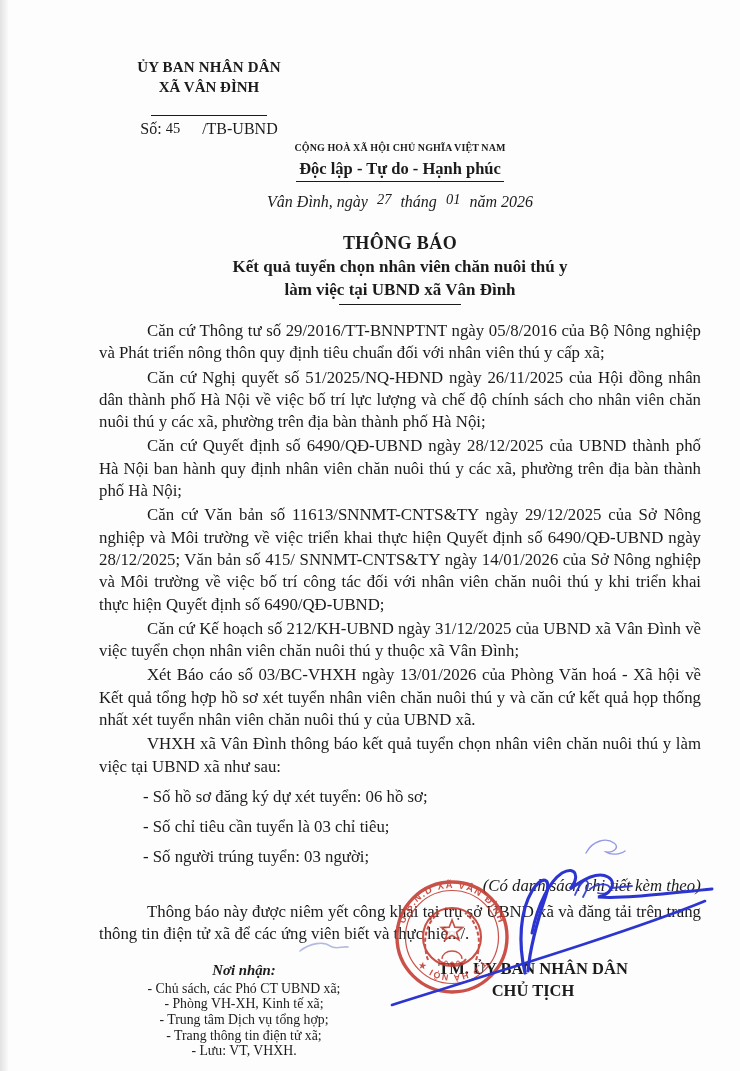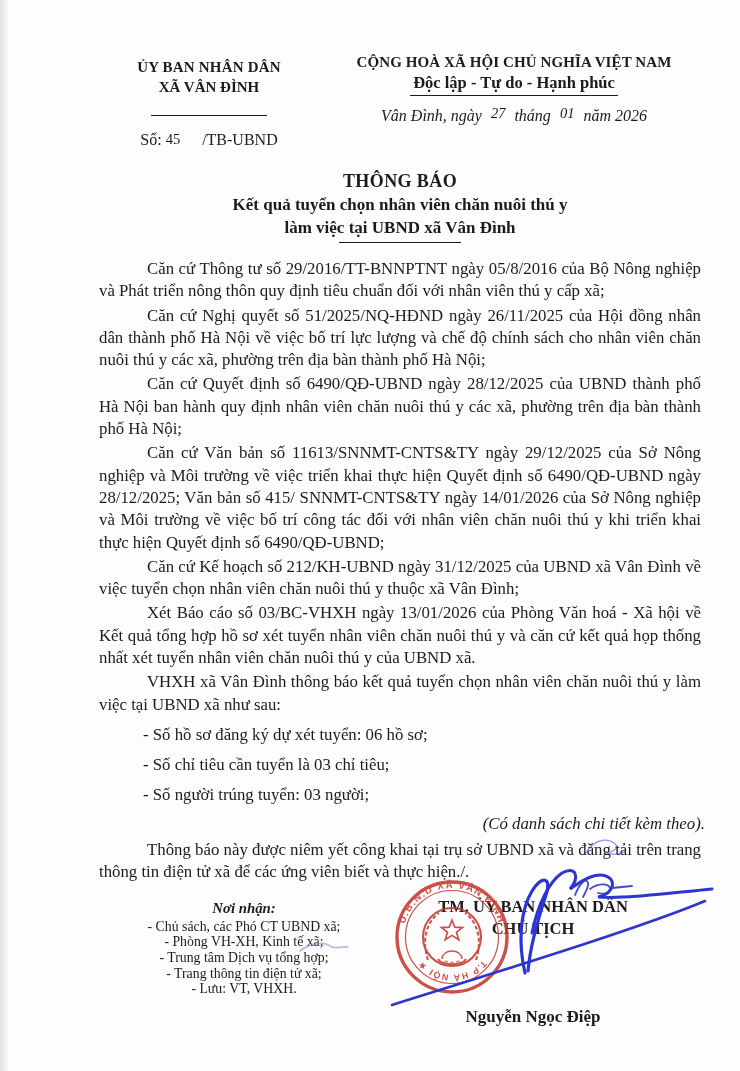--- a/index.html
+++ b/index.html
@@ -11,29 +11,29 @@
     background:#fdfdfd;
     font-family:"Liberation Serif","DejaVu Serif",serif;
     color:#1b1b1b;
     overflow:hidden;
   }
   .page::before{
     content:"";position:absolute;left:0;top:0;bottom:0;width:8px;
     background:linear-gradient(90deg,#e2e2e2,#fafafa);
   }
   
-  .hdr{display:flex;}
+  .hdr{display:flex;flex-direction:column;}
   .hdr-left{width:228px;text-align:center;padding-top:5px;}
   .org1{font-weight:bold;font-size:15px;line-height:20px;letter-spacing:.2px;}
   .org2{font-weight:bold;font-size:15px;line-height:20px;display:inline-block;border-bottom:1.5px solid #1b1b1b;padding:0 8px 18px;}
-  .docno{margin-top:15px;font-size:16px;}
+  .docno{margin-top:4px;font-size:16px;}
   .docno .num{font-size:14.5px;position:relative;top:-1px;}
   .docno .suffix{margin-left:18px;}
   .hdr-right{flex:1;text-align:center;}
-  .nat1{font-weight:bold;font-size:15px;line-height:20px;letter-spacing:.1px;}
+  .nat1{font-weight:bold;font-size:10px;line-height:20px;letter-spacing:.1px;}
   .nat2{margin-top:1px;}
   .nat2 span{font-weight:bold;font-size:16.5px;display:inline-block;border-bottom:1.5px solid #1b1b1b;padding:0 3px 2px;}
   .dateline{margin-top:11px;font-style:italic;font-size:16px;}
   .dateline .filled{font-size:14.5px;position:relative;top:-3px;padding:0 5px;}
   
   .title{text-align:center;margin-top:20px;}
   .t1{font-weight:bold;font-size:18px;line-height:24px;letter-spacing:.4px;}
   .t2{font-weight:bold;font-size:17px;line-height:23px;}
   .title-rule{width:122px;border-bottom:1.5px solid #1b1b1b;margin:3px auto 0;}
   

